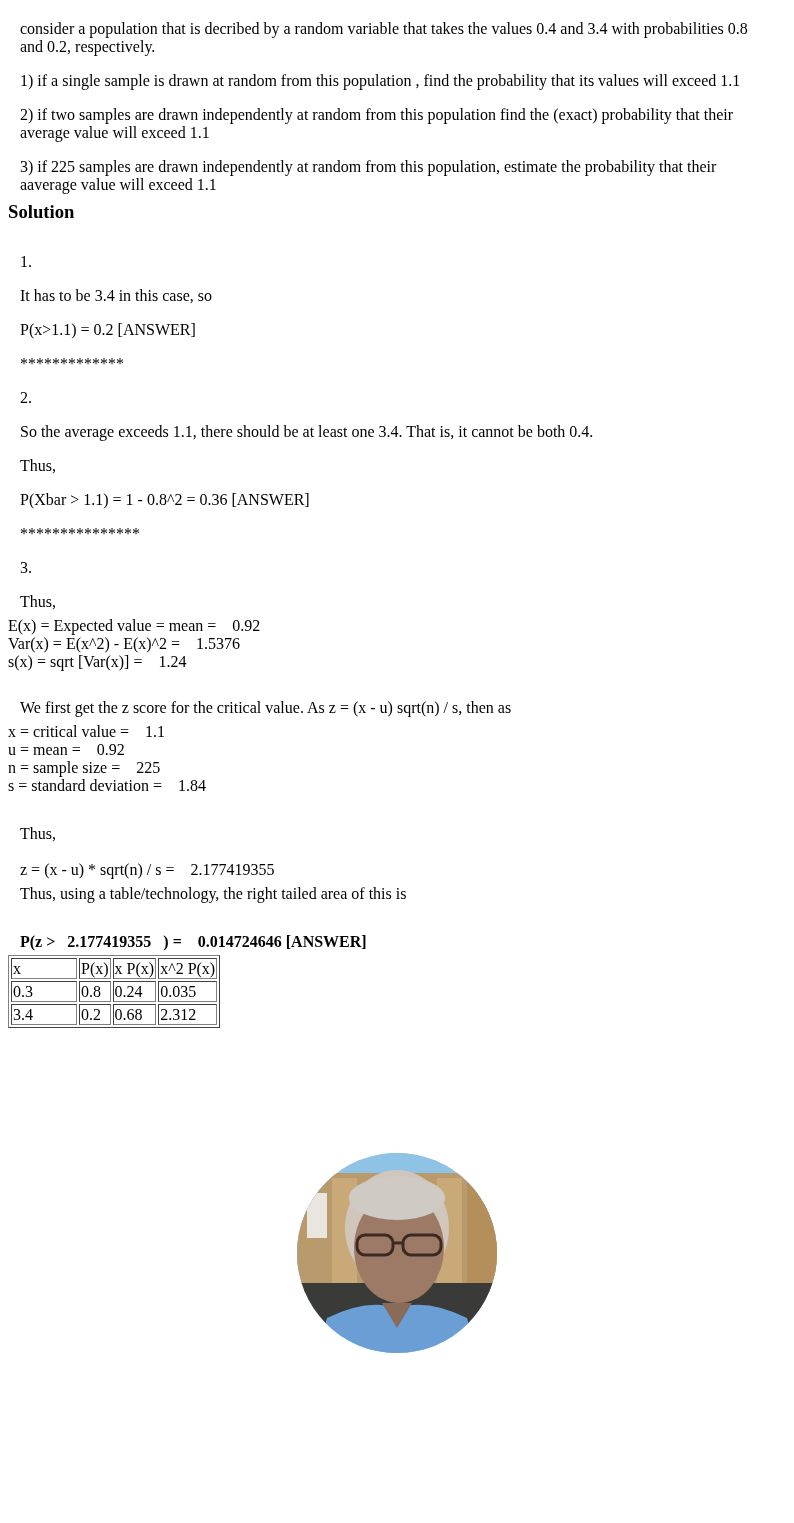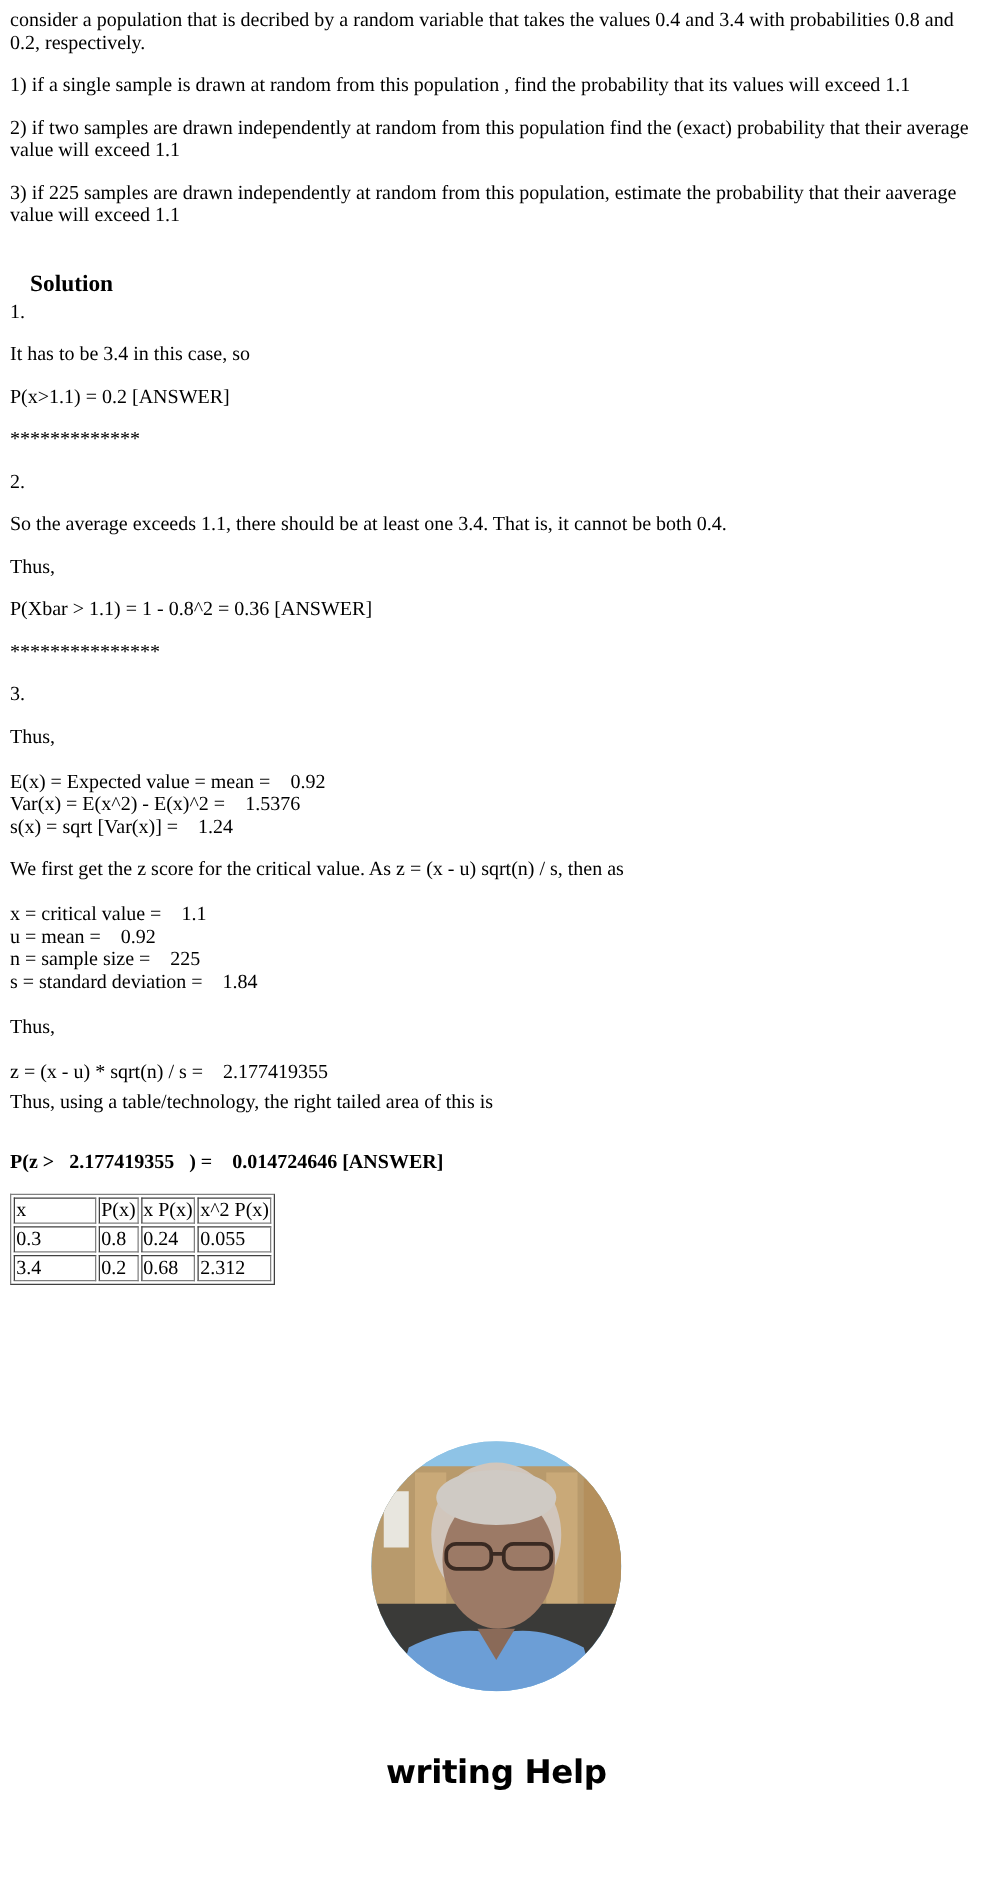--- a/index.html
+++ b/index.html
@@ -7,24 +7,24 @@
       width: 794px;
       height: 1523px;
       position: relative;
       font-family: "Liberation Serif", serif;
       font-size: 16px;
       line-height: 18px;
       color: #000000;
       overflow: hidden;
     }
     .content { position: absolute; left: 8px; top: 0; width: 778px; }
-    p { margin: 0; }
+    p { margin: 12px; }
     .abs { position: absolute; left: 0; }
     h3 {
-      margin: 16px;
+      margin: 0;
       font-size: 18.7px;
       font-weight: bold;
       line-height: 22px;
     }
     .bold { font-weight: bold; }
     .mono-ish { white-space: pre; }
     table.calc {
       border-collapse: separate;
       border-spacing: 2px;
       border: 1px solid #808080;
@@ -116,21 +116,21 @@
         <tr>
       <td style="width:62px;">x</td>
       <td>P(x)</td>
       <td>x P(x)</td>
       <td>x^2 P(x)</td>
     </tr>
     <tr>
       <td>0.3</td>
       <td>0.8</td>
       <td>0.24</td>
-      <td>0.055</td>
+      <td>0.035</td>
     </tr>
     <tr>
       <td>3.4</td>
       <td>0.2</td>
       <td>0.68</td>
       <td>2.312</td>
     </tr>
   </tbody>
     </table>
 </div>
@@ -149,14 +149,13 @@
     <ellipse cx="100" cy="45" rx="48" ry="22" fill="#cfcac4"></ellipse>
     <rect x="60" y="82" width="36" height="20" rx="8" fill="none" stroke="#3a2a22" stroke-width="3"></rect>
     <rect x="106" y="82" width="38" height="20" rx="8" fill="none" stroke="#3a2a22" stroke-width="3"></rect>
     <line x1="96" y1="90" x2="106" y2="90" stroke="#3a2a22" stroke-width="3"></line>
     <path d="M20 200 L30 165 Q70 145 100 155 Q130 145 170 165 L180 200 Z" fill="#6c9ed6"></path>
     <path d="M85 150 L100 175 L115 150 Z" fill="#8a6a58"></path>
   </svg>
 </div>
 
 <div class="footer">
-  <div>writing Help</div>
 </div>
 
 </body></html>

